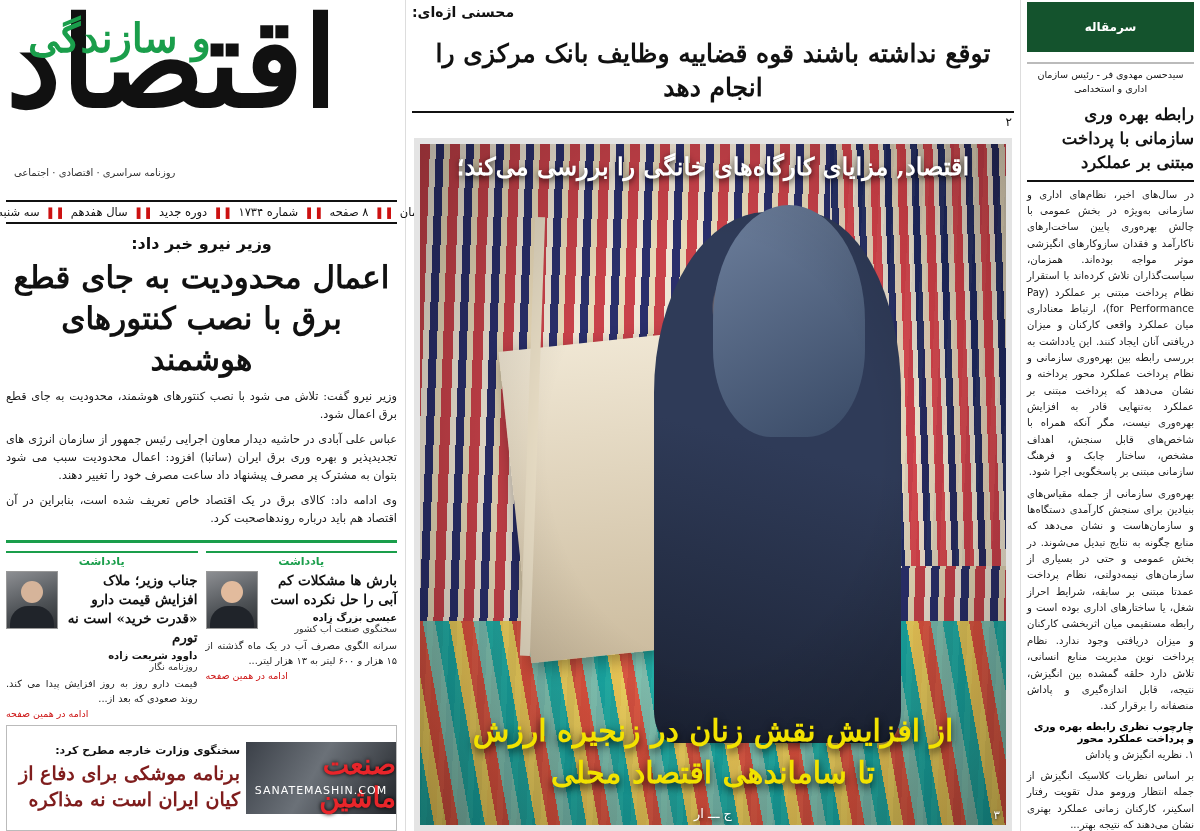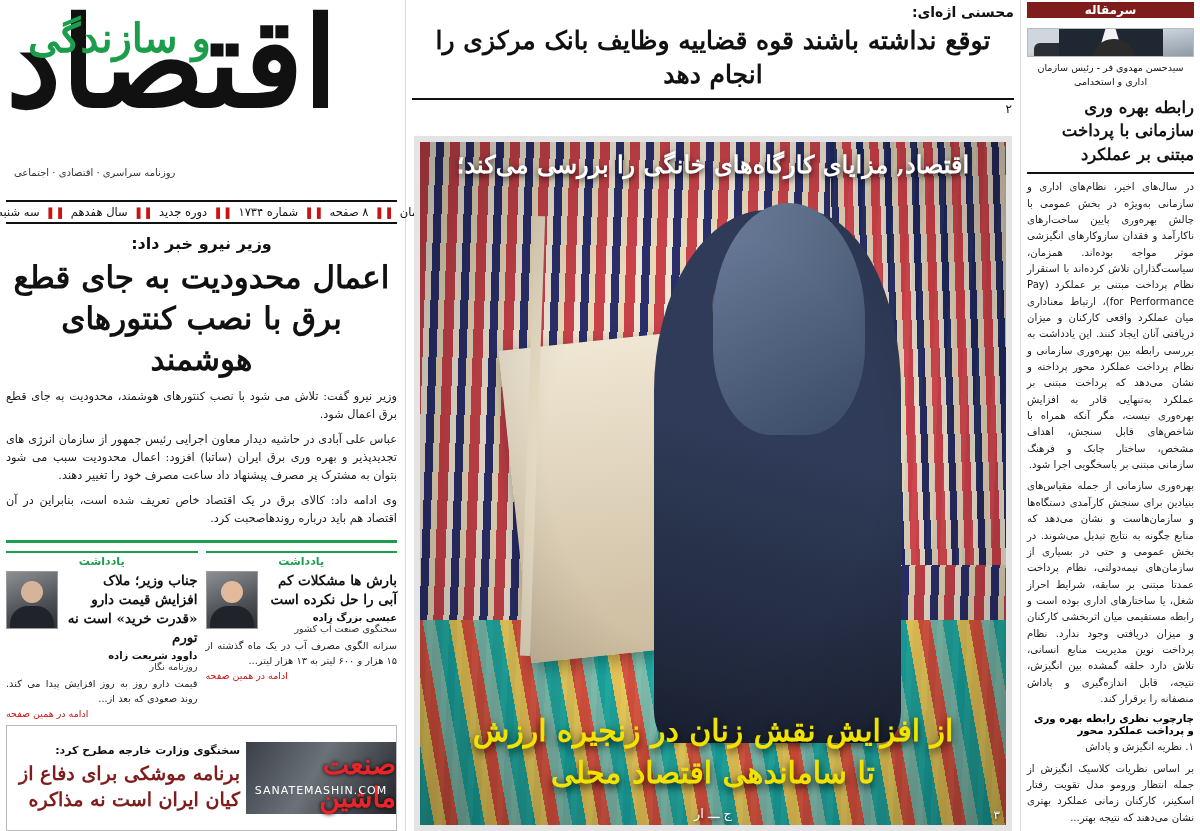--- a/index.html
+++ b/index.html
@@ -197,33 +197,33 @@
 
   
   .center-col {
     width: 615px;
     flex: 0 0 615px;
     padding: 4px 6px 0 6px;
     display: flex;
     flex-direction: column;
     border-left: 1px solid #ddd;
   }
-  .c-kicker { text-align: right; font-size: 14px; font-weight: bold; color: #111; margin-bottom: 4px;}
+  .c-kicker { text-align: left; font-size: 14px; font-weight: bold; color: #111; margin-bottom: 17px;}
   .c-head {
     font-family: "DejaVu Serif", "Liberation Serif", serif;
     text-align: center;
     font-size: 25px; font-weight: bold; line-height: 1.35; color: #111;
     padding-bottom: 6px;
     border-bottom: 2px solid #111;
   }
   .photo-no { font-size: 12px; color: #111; text-align: right; padding: 2px 2px 0 0; }
   .photo-box {
     position: relative;
     flex: 1 1 auto;
-    margin: 20px 2px 0;
+    margin: 9px 2px 0;
     border: 6px solid #e4e4e4;
     overflow: hidden;
     background: #15803d;
     padding-left: 24px;
   }
   
   .ph-bg {
     position: absolute; inset: 0;
     background:
       repeating-linear-gradient(92deg, #c9424a 0 10px, #f0e6d6 10px 16px, #2a2f6b 16px 24px, #e8d9b8 24px 30px),
@@ -292,26 +292,26 @@
   
   .left-col {
     width: 180px;
     flex: 0 0 180px;
     padding: 2px 6px 0 6px;
     border-left: 1px solid #ddd;
     display: flex;
     flex-direction: column;
   }
   .ed-label {
-    background: #7f1d1d;
+    background: #14532d;
     color: #fff;
     font-size: 12px;
     font-weight: bold;
     text-align: center;
-    padding: 1px 0;
+    padding: 18px 0;
     margin-bottom: 10px;
   }
   .ed-photo {
     width: 100%; height: 118px;
     border: 1px solid #bbb;
     position: relative; overflow: hidden;
     background: linear-gradient(170deg,#cfd6de 0 40%,#8e9aa6 100%);
   }
   .ed-photo .chairback {
     position: absolute; left: 6px; top: 14px; width: 58px; height: 92px;

